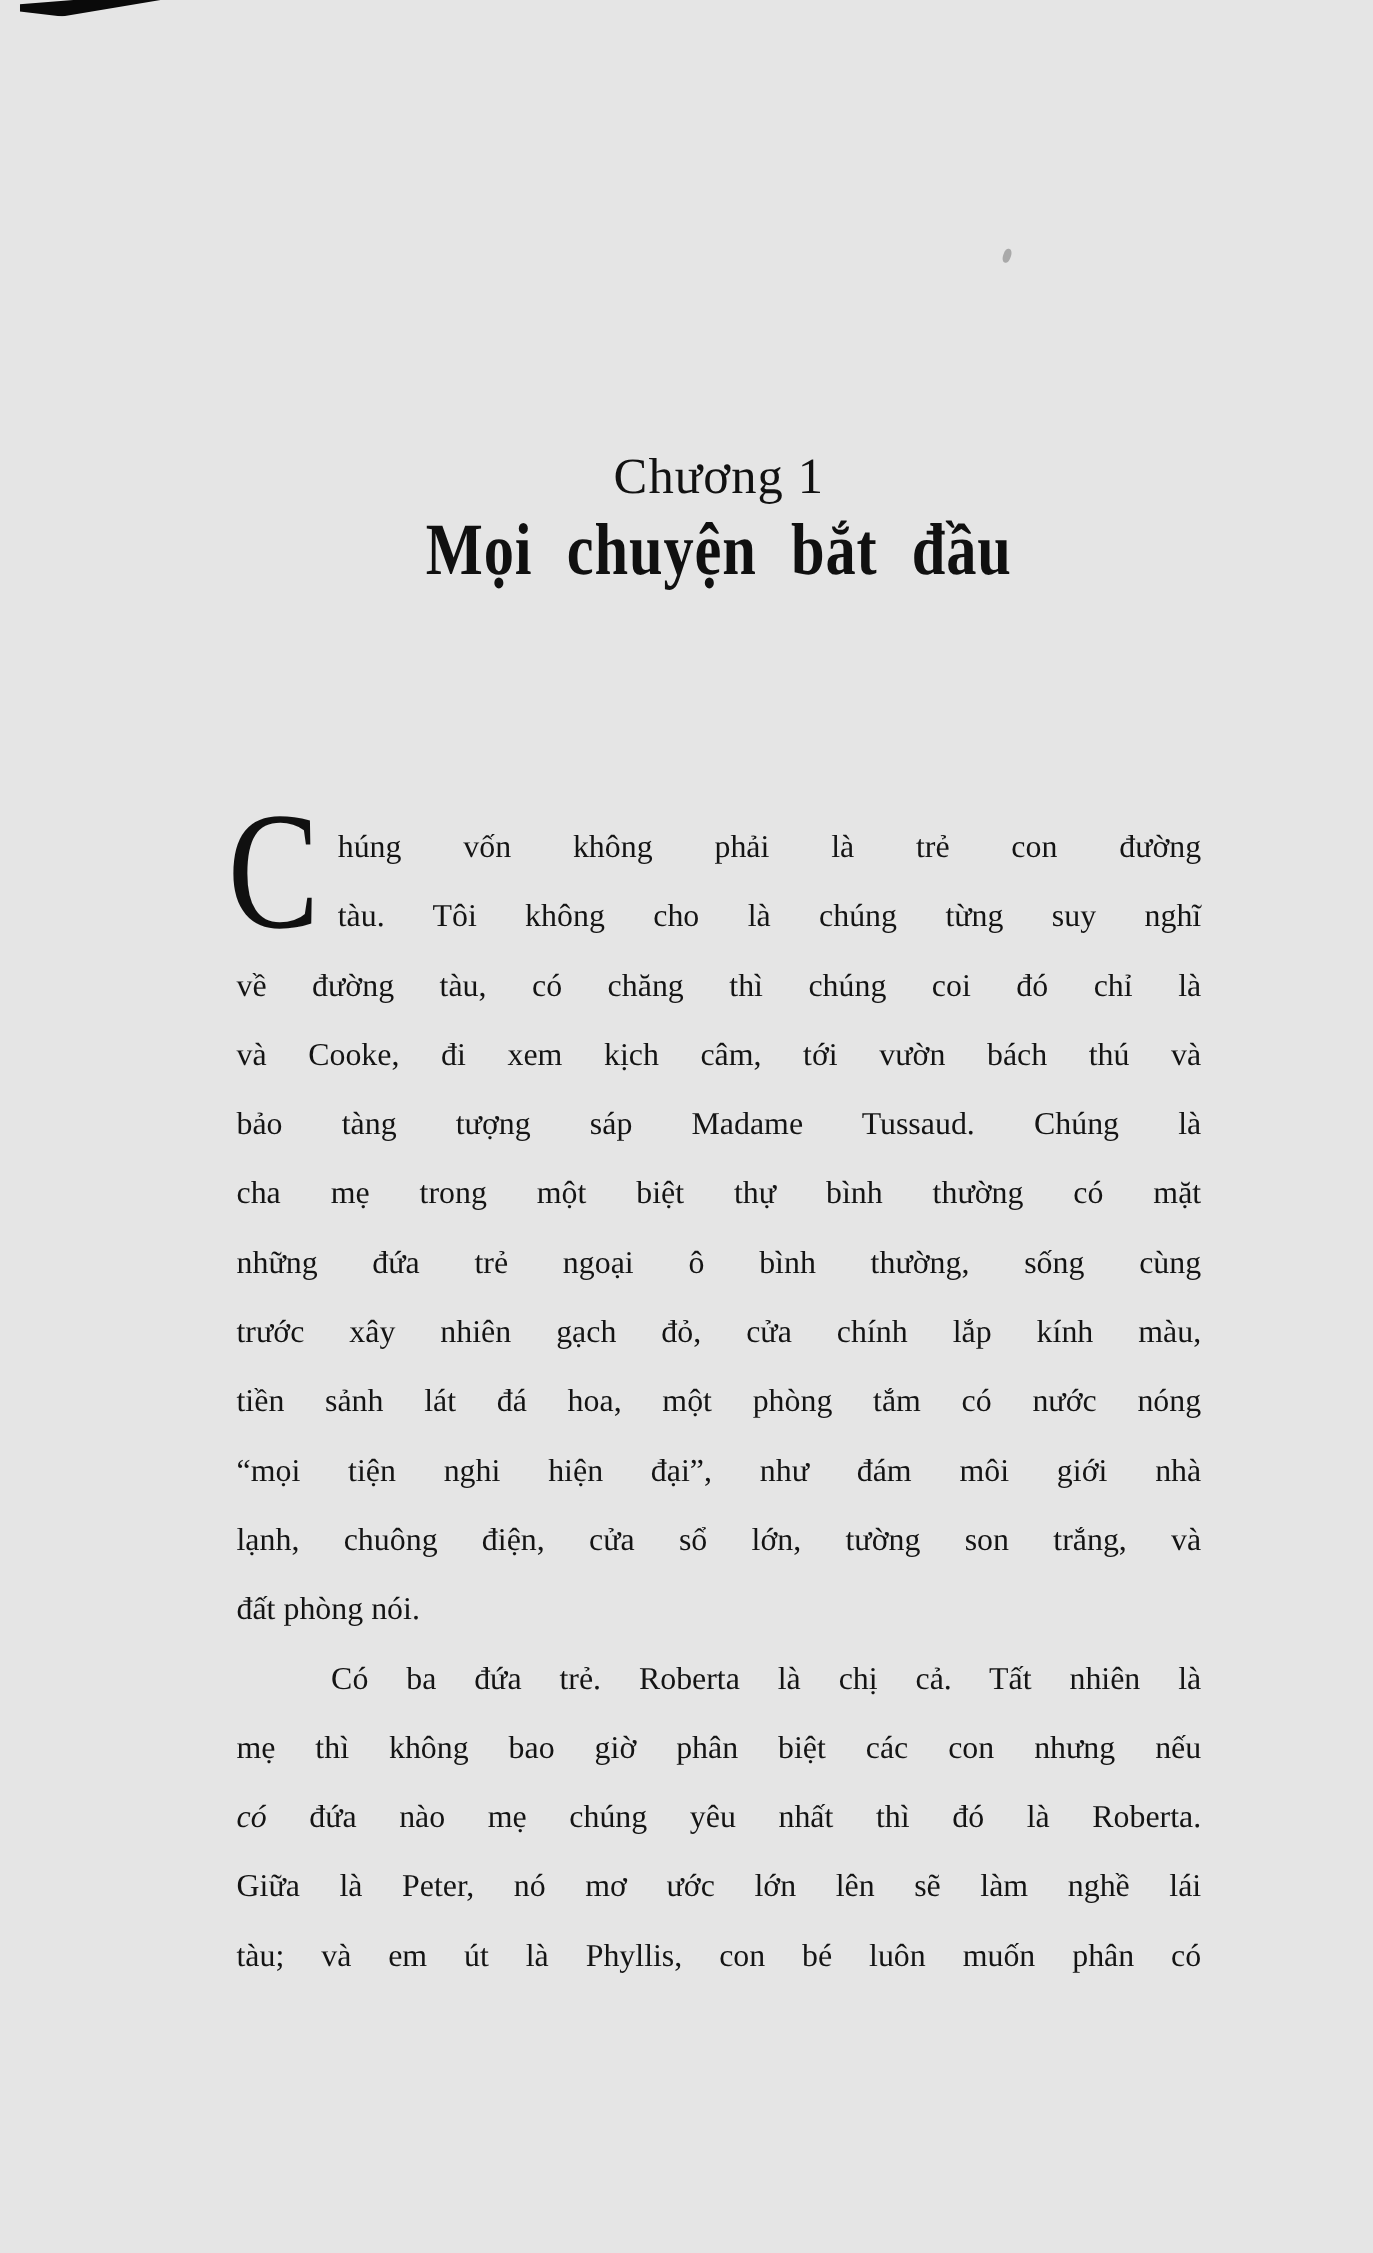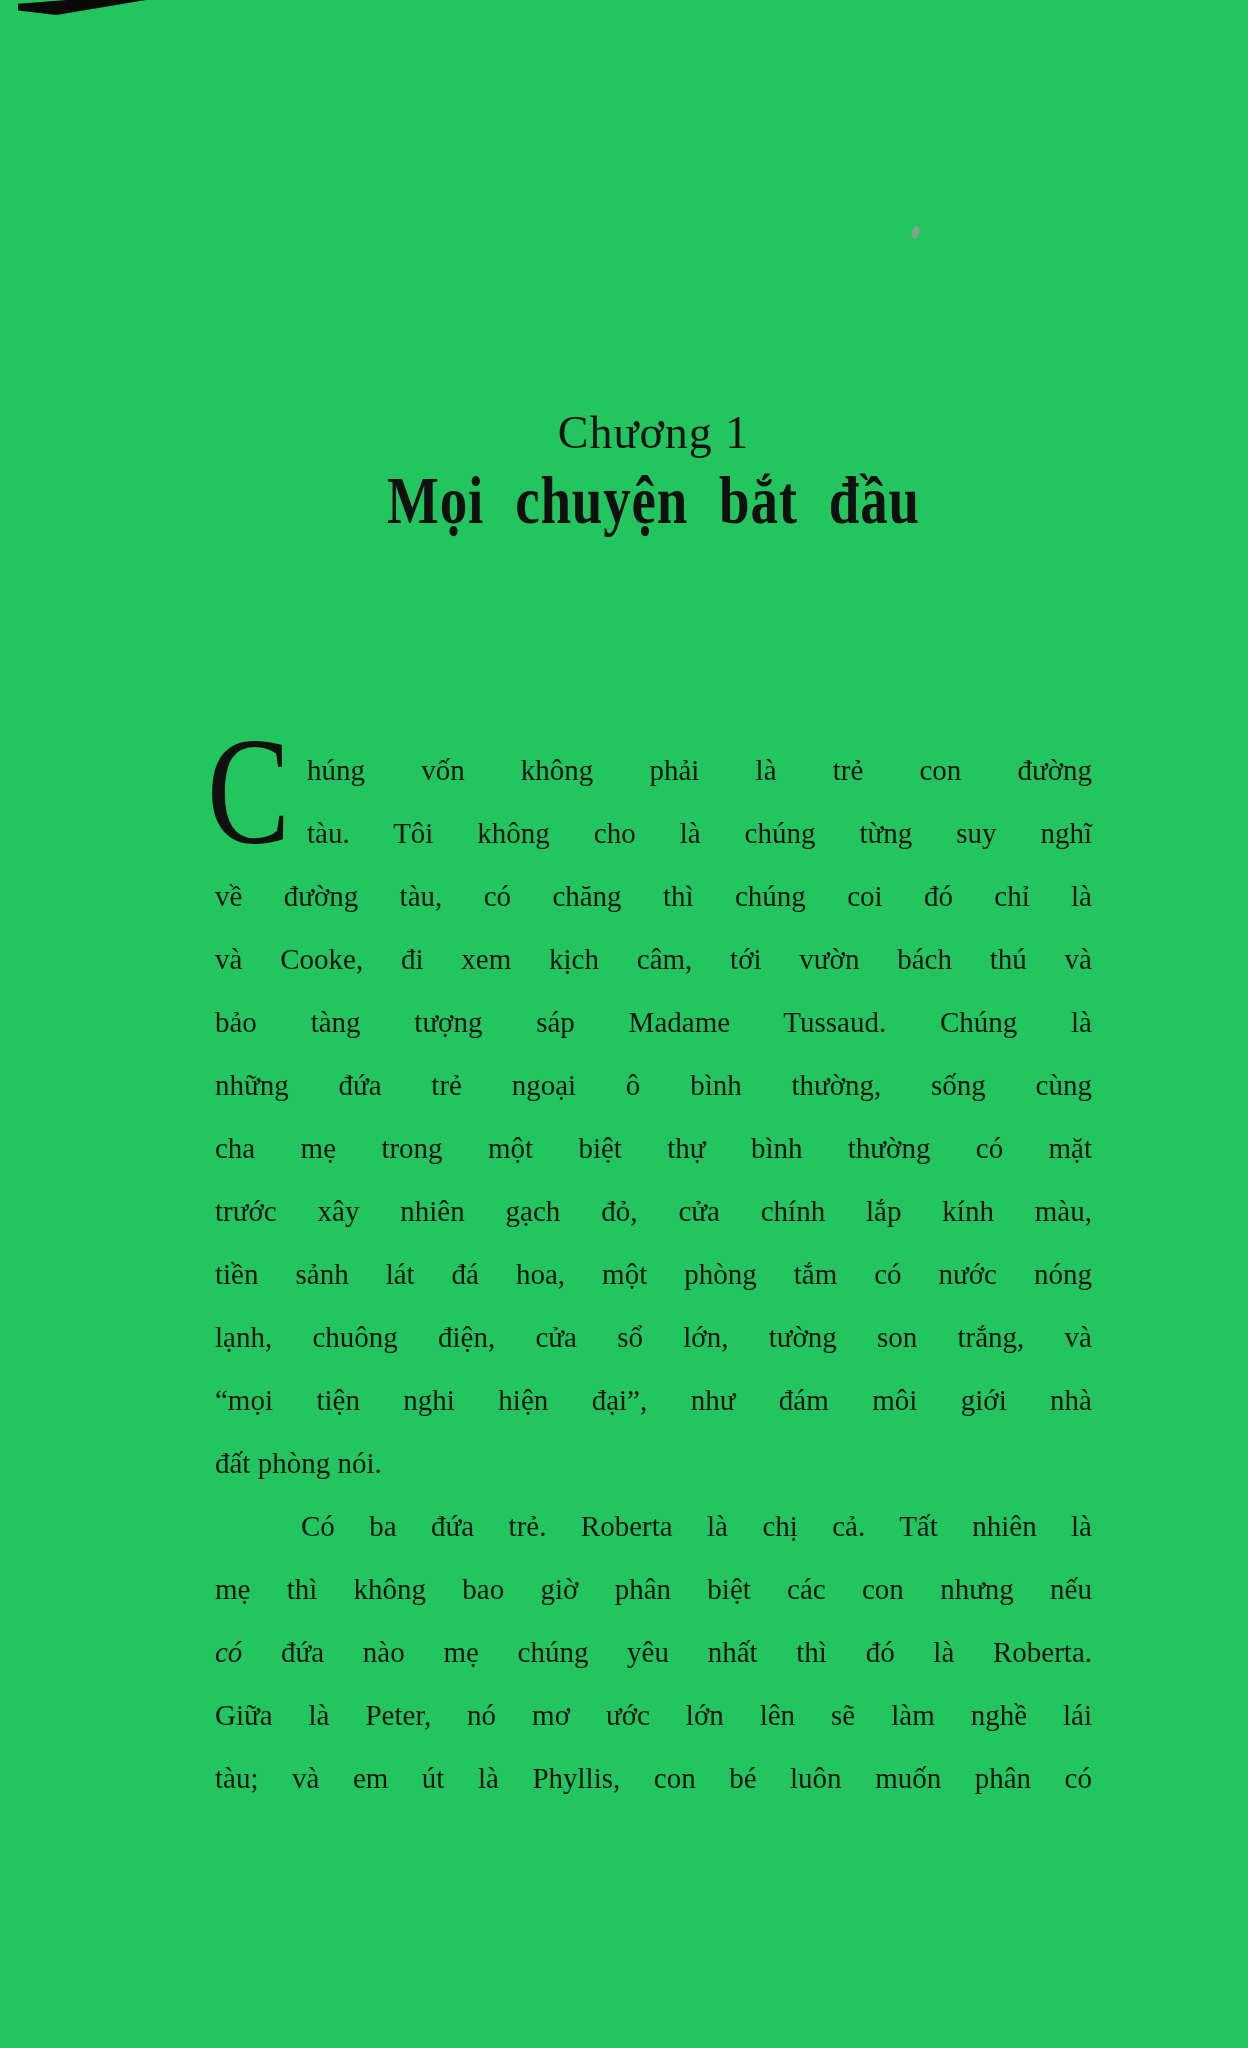--- a/index.html
+++ b/index.html
@@ -1,20 +1,20 @@
 <!DOCTYPE html>
 <html><head>
 <meta charset="utf-8">
 <style>
   html, body { margin: 0; padding: 0; background: #ffffff; }
   .page {
     position: relative;
     width: 1248px;
     height: 2048px;
-    background: #22c55e;
+    background: #e5e5e5;
     color: #141414;
     font-family: "Liberation Serif", serif;
     overflow: hidden;
   }
 
   
   .corner-mark {
     position: absolute;
     left: 18px; top: 0;
     width: 128px; height: 15px;
@@ -98,26 +98,26 @@
   <h1 class="title">Mọi chuyện bắt đầu</h1>
 
   <div class="dropcap">C</div>
 
   <div class="body-text" id="body-lines">
       <div class="line just" style="padding-left: 92px;">húng vốn không phải là trẻ con đường</div>
       <div class="line just" style="padding-left: 92px;">tàu. Tôi không cho là chúng từng suy nghĩ</div>
       <div class="line just">về đường tàu, có chăng thì chúng coi đó chỉ là</div>
       <div class="line just">và Cooke, đi xem kịch câm, tới vườn bách thú và</div>
       <div class="line just">bảo tàng tượng sáp Madame Tussaud. Chúng là</div>
+      <div class="line just">cha mẹ trong một biệt thự bình thường có mặt</div>
       <div class="line just">những đứa trẻ ngoại ô bình thường, sống cùng</div>
-      <div class="line just">cha mẹ trong một biệt thự bình thường có mặt</div>
       <div class="line just">trước xây nhiên gạch đỏ, cửa chính lắp kính màu,</div>
       <div class="line just">tiền sảnh lát đá hoa, một phòng tắm có nước nóng</div>
+      <div class="line just">“mọi tiện nghi hiện đại”, như đám môi giới nhà</div>
       <div class="line just">lạnh, chuông điện, cửa sổ lớn, tường son trắng, và</div>
-      <div class="line just">“mọi tiện nghi hiện đại”, như đám môi giới nhà</div>
       <div class="line">đất phòng nói.</div>
       <div class="line just" style="padding-left: 86px;">Có ba đứa trẻ. Roberta là chị cả. Tất nhiên là</div>
       <div class="line just">mẹ thì không bao giờ phân biệt các con nhưng nếu</div>
       <div class="line just"><i>có</i> đứa nào mẹ chúng yêu nhất thì đó là Roberta.</div>
       <div class="line just">Giữa là Peter, nó mơ ước lớn lên sẽ làm nghề lái</div>
       <div class="line just">tàu; và em út là Phyllis, con bé luôn muốn phân có</div>
     </div>
 </div>
 
 </body></html>

